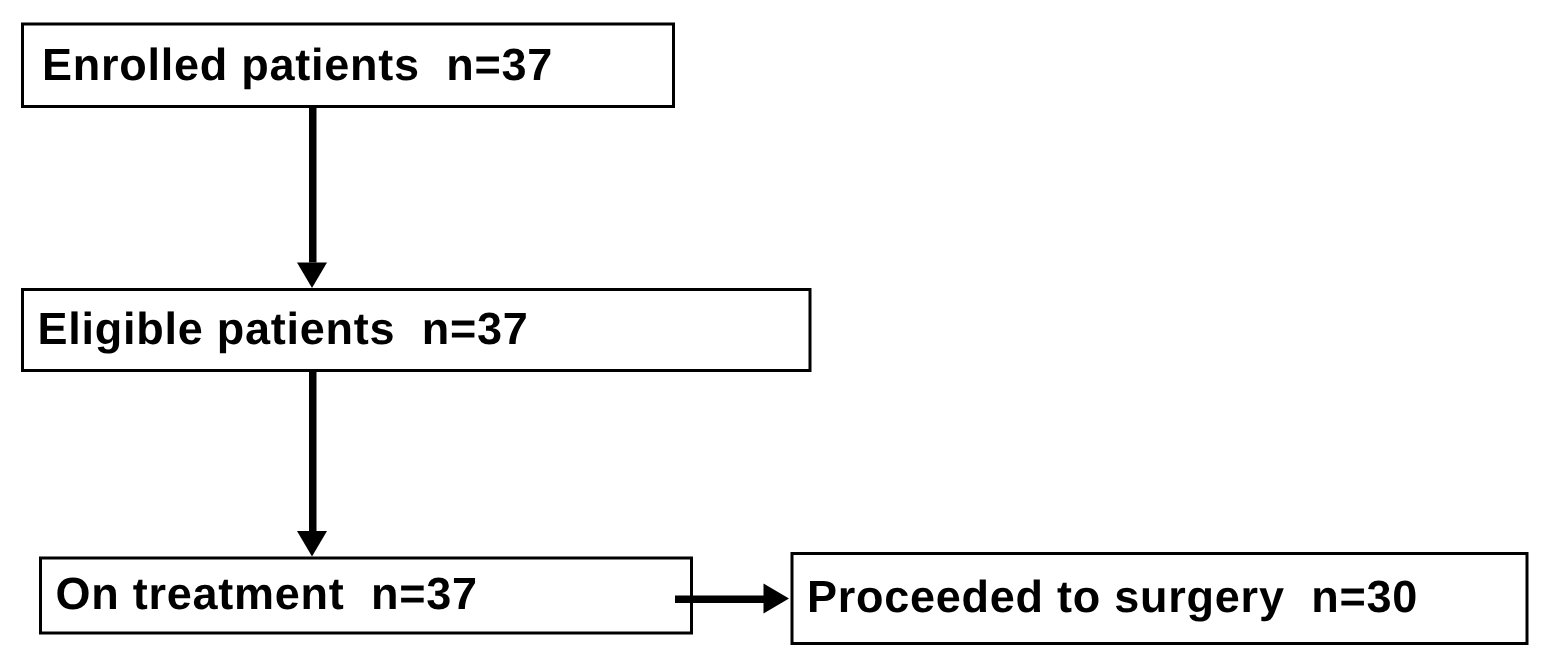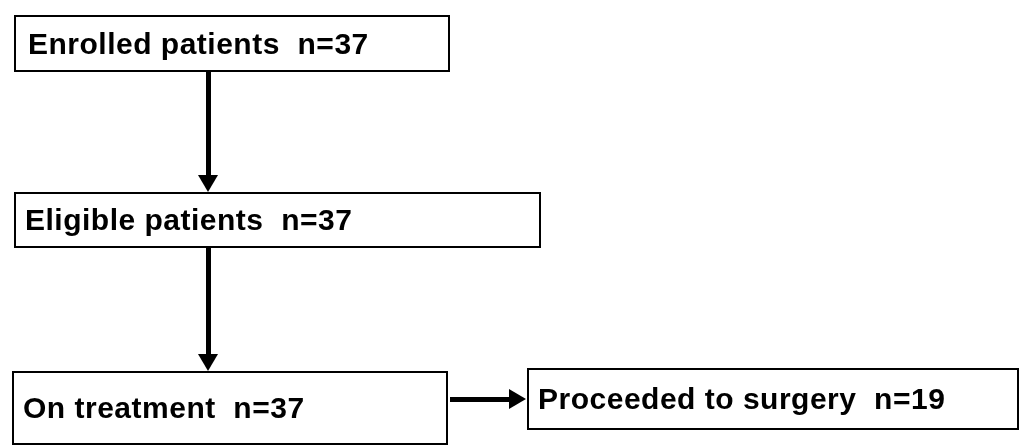--- a/index.html
+++ b/index.html
@@ -26,21 +26,21 @@
   }
   .flow-box .label {
     font-size: 30px;
     font-weight: bold;
     color: #000000;
     white-space: pre;
     letter-spacing: 0.5px;
   }
   .box-enrolled   { left: 14px;  top: 15px;  width: 436px; height: 57px; padding-left: 12px; }
   .box-eligible   { left: 14px;  top: 192px; width: 527px; height: 56px; }
-  .box-treatment  { left: 12px;  top: 371px; width: 436px; height: 74px; }
+  .box-treatment  { left: 26px;  top: 371px; width: 436px; height: 52px; }
   .box-surgery    { left: 527px; top: 368px; width: 492px; height: 62px; }
 
   .arrow-line-v {
     position: absolute;
     width: 5px;
     background: #000000;
   }
   .arrow-line-h {
     position: absolute;
     height: 5px;
@@ -87,16 +87,16 @@
   <div class="arrow-head-down head-v2"></div>
 
   <div class="flow-box box-treatment">
     <span class="label">On treatment  n=37</span>
   </div>
 
   <div class="arrow-line-h line-h1"></div>
   <div class="arrow-head-right head-h1"></div>
 
   <div class="flow-box box-surgery">
-    <span class="label">Proceeded to surgery  n=19</span>
+    <span class="label">Proceeded to surgery  n=30</span>
   </div>
 
 </div>
 
 </body></html>

